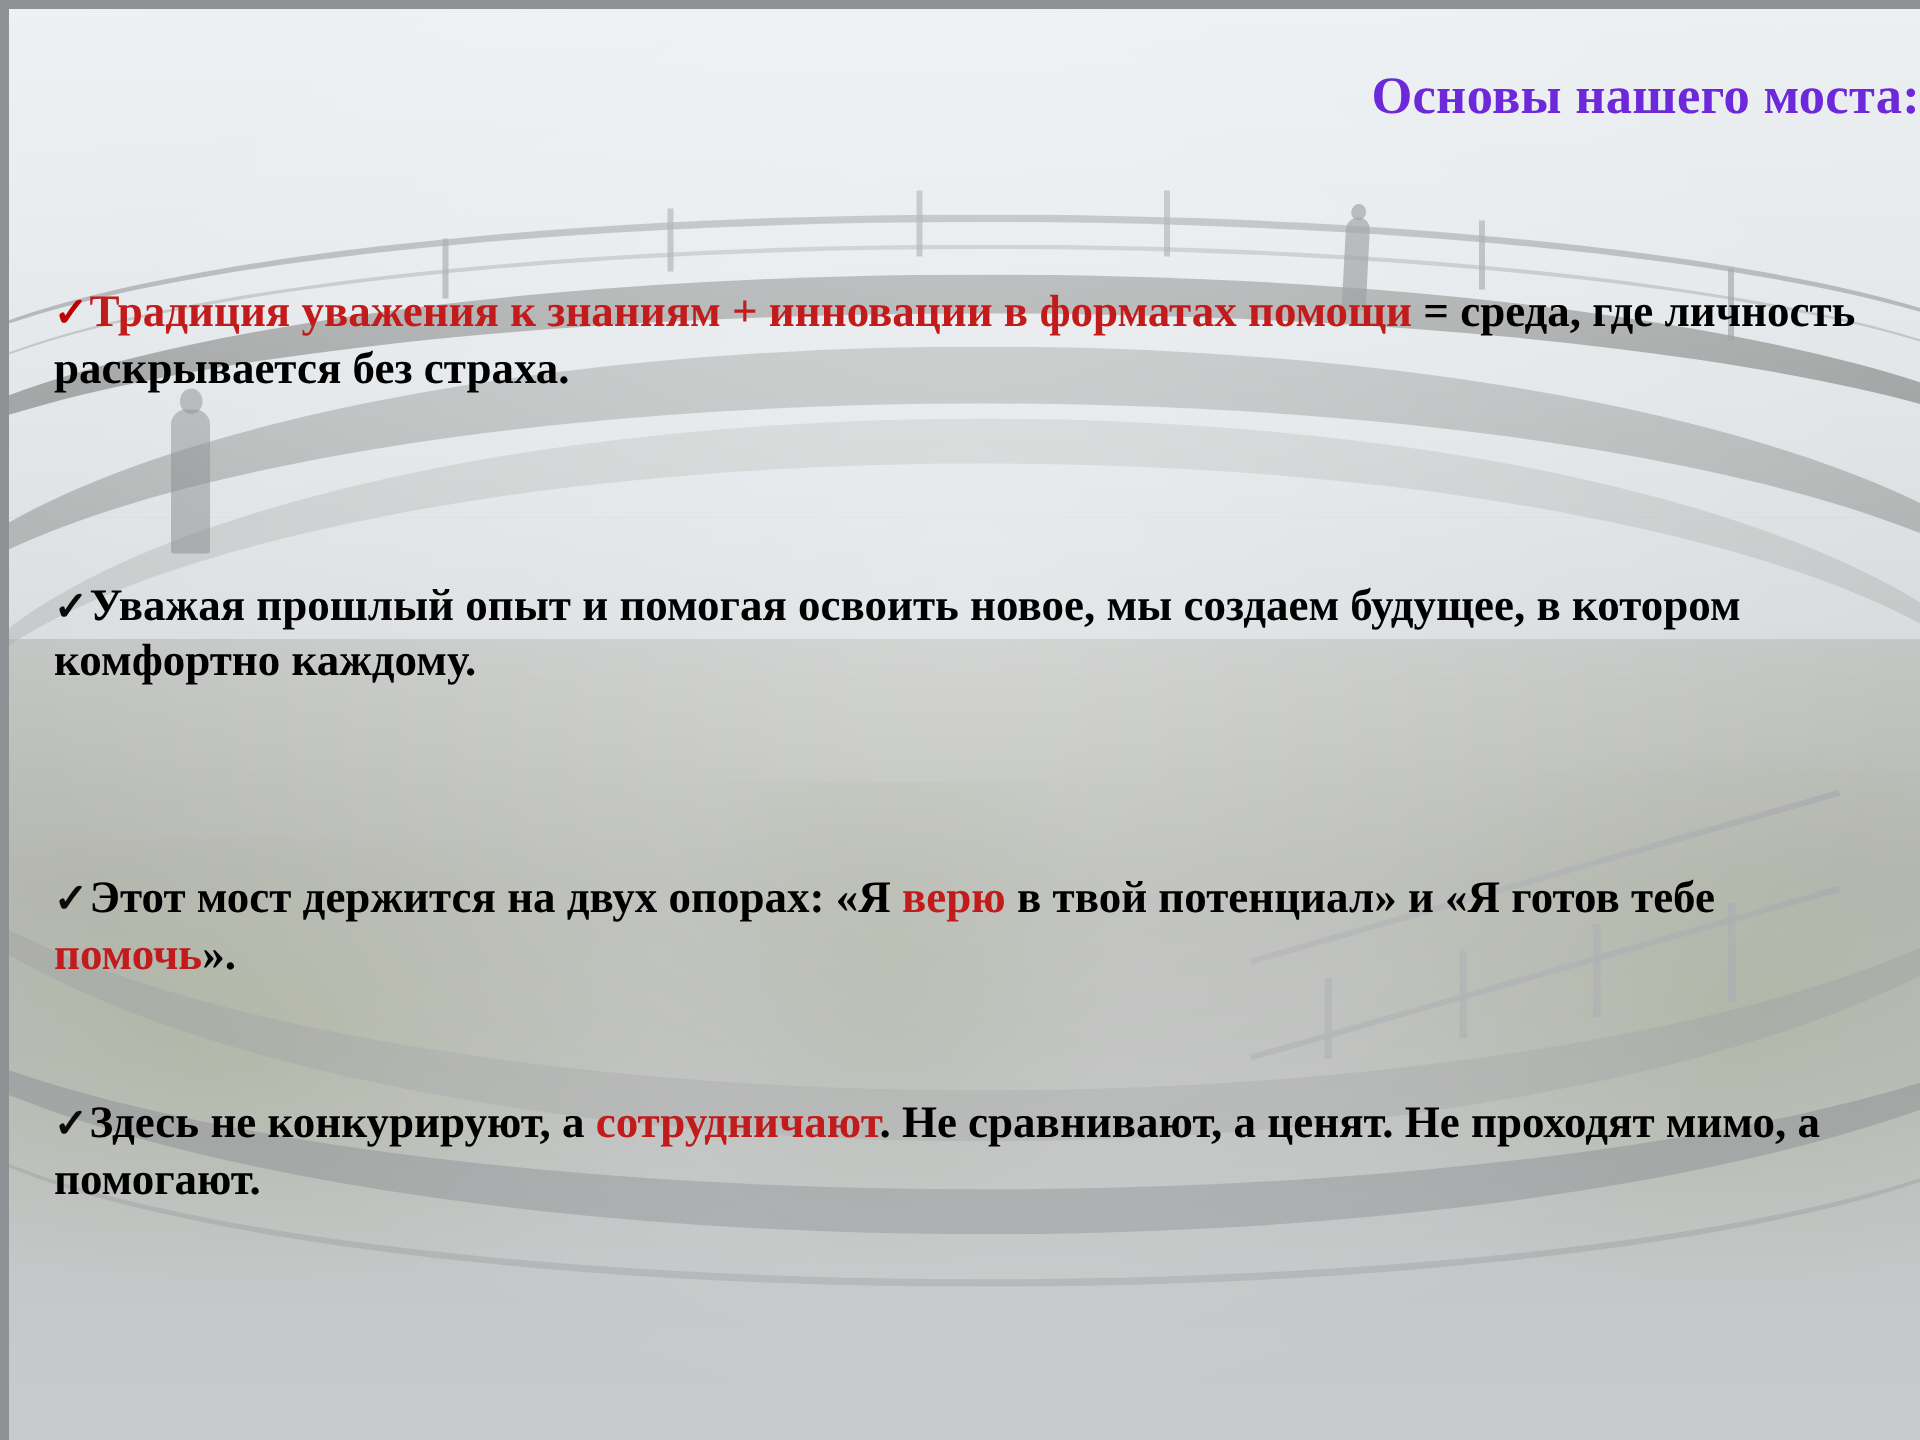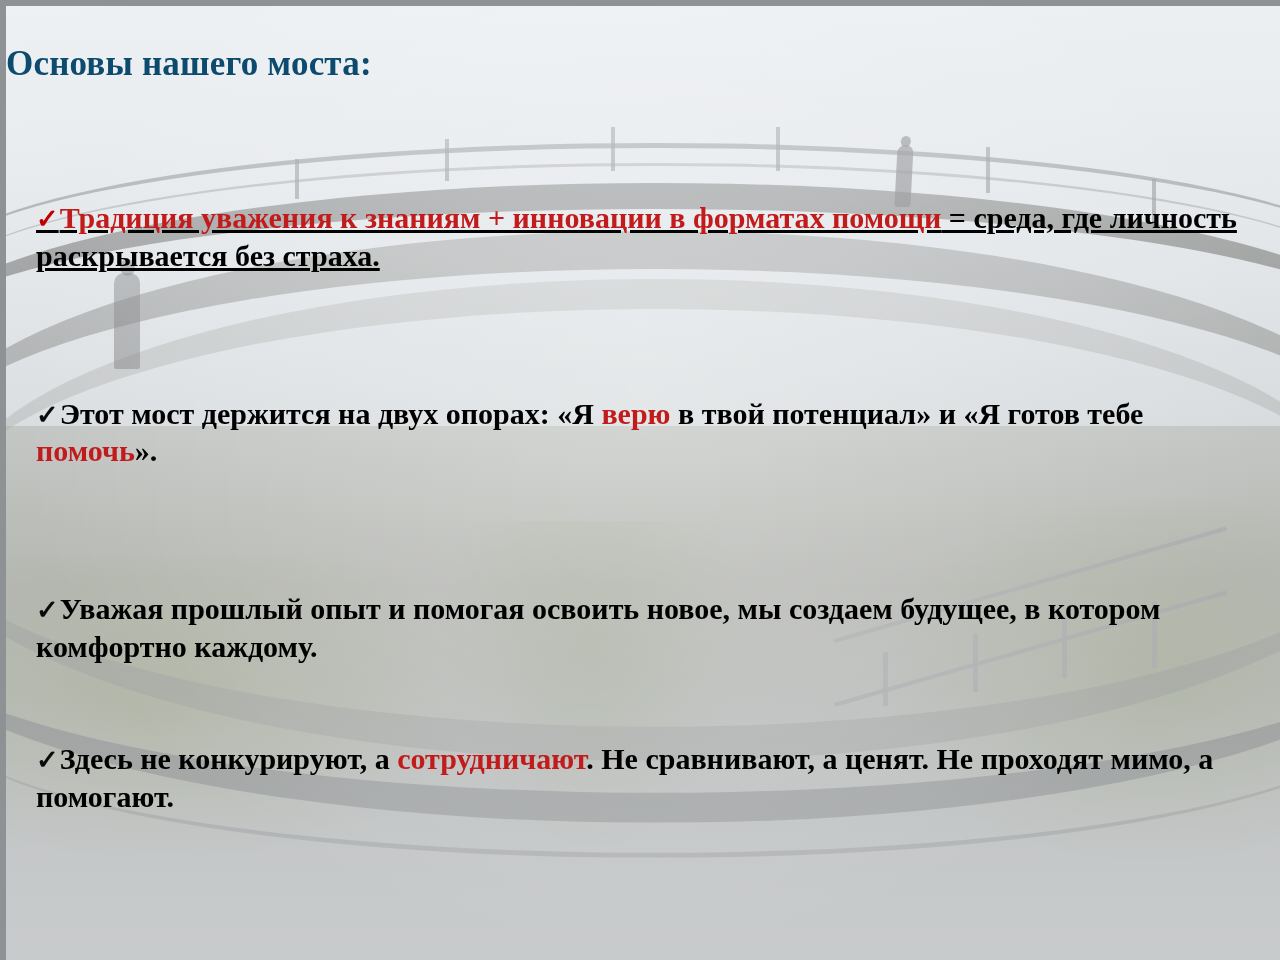--- a/index.html
+++ b/index.html
@@ -136,35 +136,35 @@
   .veil2{
     position:absolute;inset:0;
     background:radial-gradient(ellipse at 50% 40%, rgba(255,255,255,.28) 0%, rgba(255,255,255,0) 70%);
   }
 
   
   .content{position:absolute;inset:0;}
 
   .title{
     position:absolute;left:0;right:0;top:38px;
-    text-align:left;
+    text-align:right;
     font-size:35px;font-weight:bold;
-    color:#0c4a6e;
+    color:#6d28d9;
     letter-spacing:.2px;
   }
 
   .bullets{
     position:absolute;left:30px;right:28px;top:178px;
   }
   .bullet{
     font-size:30px;font-weight:bold;line-height:1.26;
     color:#000;
     text-indent:0;
   }
-  .b1{margin-top:15px;text-decoration:underline;}
+  .b1{margin-top:5px;}
   .b2{margin-top:120px;}
   .b3{margin-top:120px;}
   .b4{margin-top:74px;}
 
   .tick{font-size:27px;margin-right:1px;display:inline;}
   .tick.red{color:#c00000;}
   .tick.black{color:#0a0a0a;}
   .red{color:#c11b1b;}
   .black{color:#000;}
 </style>
@@ -220,27 +220,27 @@
   <div class="content">
 
     <div class="title">Основы нашего моста:</div>
 
     <div class="bullets">
 
       <p class="bullet b1">
         <span class="tick red">✓</span><span class="red">Традиция уважения к знаниям + инновации в форматах помощи</span><span class="black"> = среда, где личность раскрывается без страха.</span>
       </p>
 
+      <p class="bullet b2">
+        <span class="tick black">✓</span><span class="black">Уважая прошлый опыт и помогая освоить новое, мы создаем будущее, в котором комфортно каждому.</span>
+      </p>
+
       <p class="bullet b3">
         <span class="tick black">✓</span><span class="black">Этот мост держится на двух опорах: «Я </span><span class="red">верю</span><span class="black"> в твой потенциал» и «Я готов тебе </span><span class="red">помочь</span><span class="black">».</span>
       </p>
 
-      <p class="bullet b2">
-        <span class="tick black">✓</span><span class="black">Уважая прошлый опыт и помогая освоить новое, мы создаем будущее, в котором комфортно каждому.</span>
-      </p>
-
       <p class="bullet b4">
         <span class="tick black">✓</span><span class="black">Здесь не конкурируют, а </span><span class="red">сотрудничают</span><span class="black">. Не сравнивают, а ценят. Не проходят мимо, а помогают.</span>
       </p>
 
     </div>
   </div>
 </div>
 
 </body></html>

